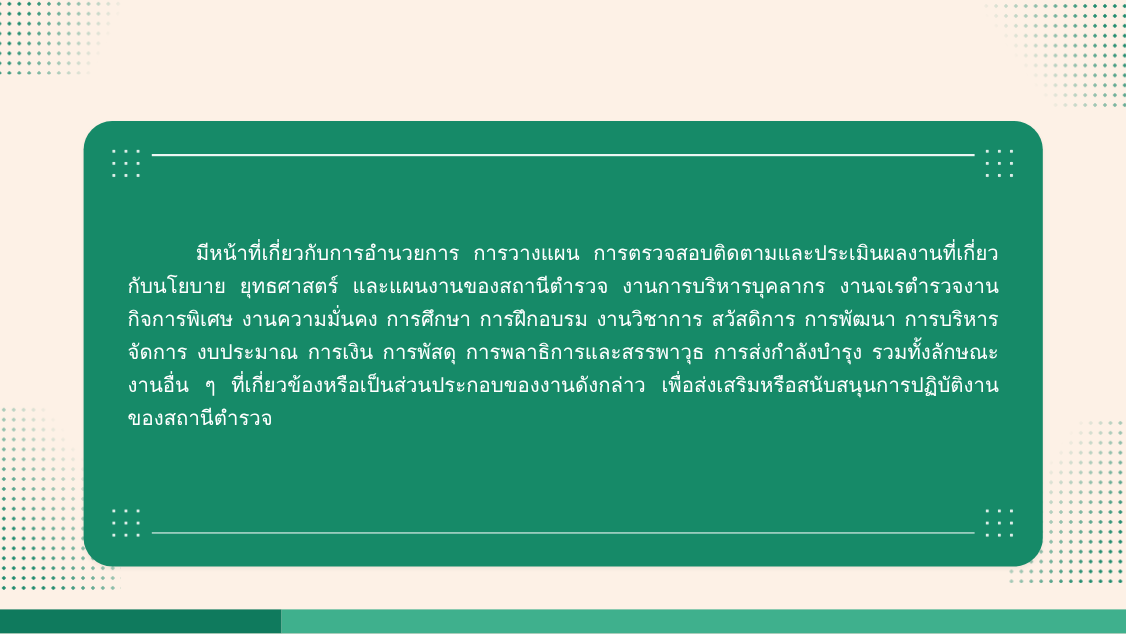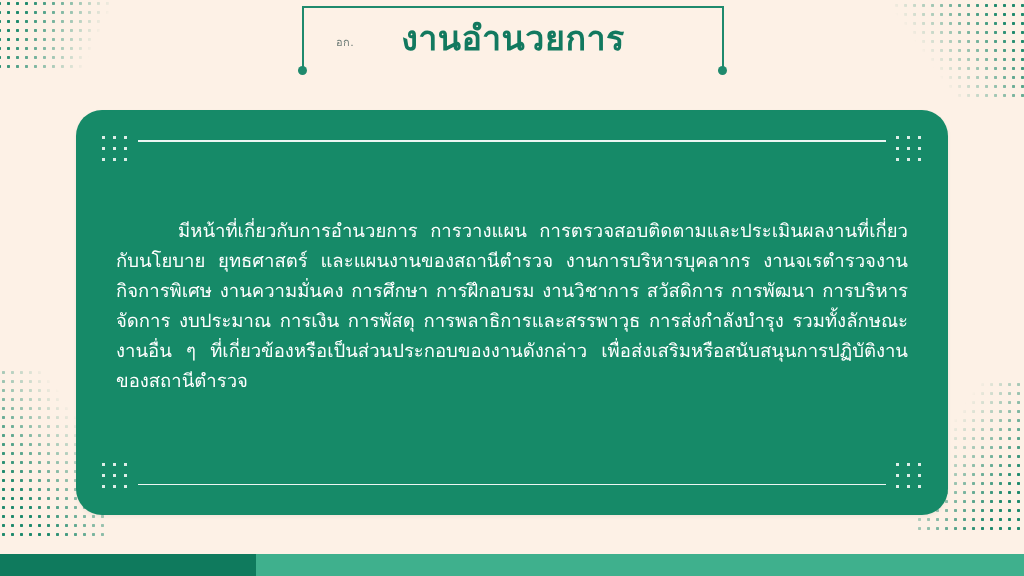--- a/index.html
+++ b/index.html
@@ -167,29 +167,20 @@
 </head>
 <body>
 
 <div class="slide">
 
   <div class="dots dots-tl"></div>
   <div class="dots dots-tr"></div>
   <div class="dots dots-bl"></div>
   <div class="dots dots-br"></div>
 
-  <div class="header">
-    <div class="header-rule"></div>
-    <div class="bracket left"></div>
-    <div class="bracket right"></div>
-    <div class="bracket-cap left"></div>
-    <div class="bracket-cap right"></div>
-    <div class="title-kicker">อก.</div>
-    <div class="slide-title">งานอำนวยการ</div>
-  </div>
 
   <div class="card">
     <div class="card-dots tl"></div>
     <div class="card-dots tr"></div>
     <div class="card-dots bl"></div>
     <div class="card-dots br"></div>
     <div class="card-rule top"></div>
     <div class="card-rule bottom"></div>
     <div class="card-body">มีหน้าที่เกี่ยวกับการอำนวยการ การวางแผน การตรวจสอบติดตามและประเมินผลงานที่เกี่ยวกับนโยบาย ยุทธศาสตร์ และแผนงานของสถานีตำรวจ งานการบริหารบุคลากร งานจเรตำรวจงานกิจการพิเศษ งานความมั่นคง การศึกษา การฝึกอบรม งานวิชาการ สวัสดิการ การพัฒนา การบริหารจัดการ งบประมาณ การเงิน การพัสดุ การพลาธิการและสรรพาวุธ การส่งกำลังบำรุง รวมทั้งลักษณะงานอื่น ๆ ที่เกี่ยวข้องหรือเป็นส่วนประกอบของงานดังกล่าว เพื่อส่งเสริมหรือสนับสนุนการปฏิบัติงานของสถานีตำรวจ</div>
   </div>

